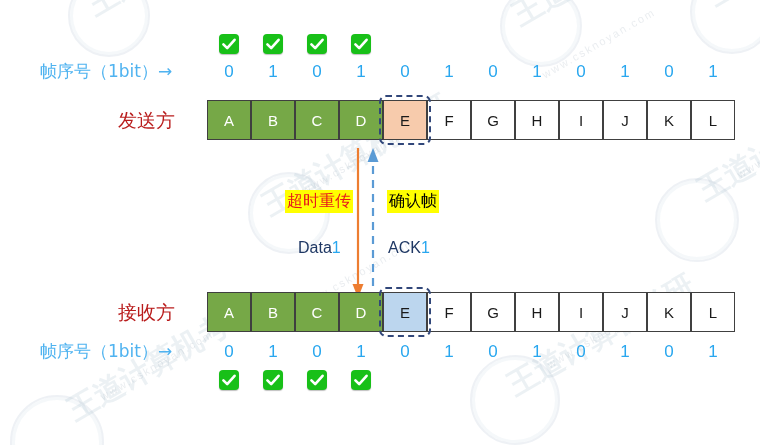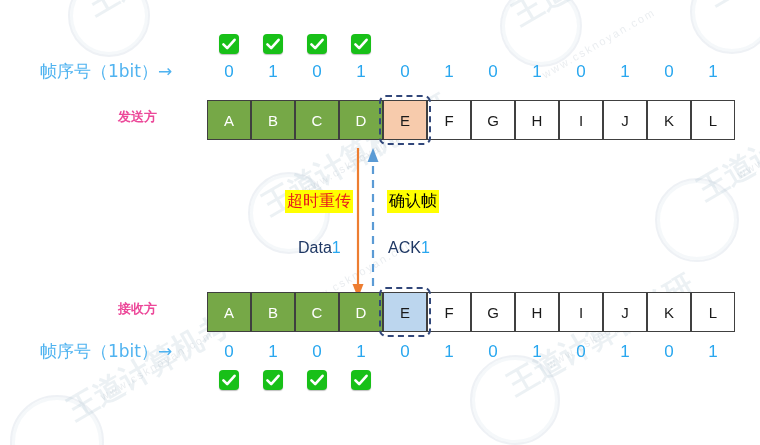--- a/index.html
+++ b/index.html
@@ -29,21 +29,21 @@
     font-size:30px;font-weight:bold;white-space:nowrap;
     transform:rotate(-30deg);transform-origin:left top;
   }
 
   
   .seq-label{
     position:absolute;color:#4fb3f0;font-size:17px;white-space:nowrap;
     font-family:"DejaVu Sans","Liberation Sans",sans-serif;
   }
   .side-label{
-    position:absolute;color:#ec4899;font-size:13px;font-weight:bold;white-space:nowrap;
+    position:absolute;color:#b91c1c;font-size:19px;font-weight:normal;white-space:nowrap;
     font-family:"DejaVu Sans","Liberation Sans",sans-serif;
   }
 
   
   .row{position:absolute;height:40px;}
   .cell{
     position:absolute;top:0;height:40px;box-sizing:border-box;
     border:1px solid #404040;
     display:flex;align-items:center;justify-content:center;
     font-size:15px;color:#1a1a1a;background:#ffffff;

